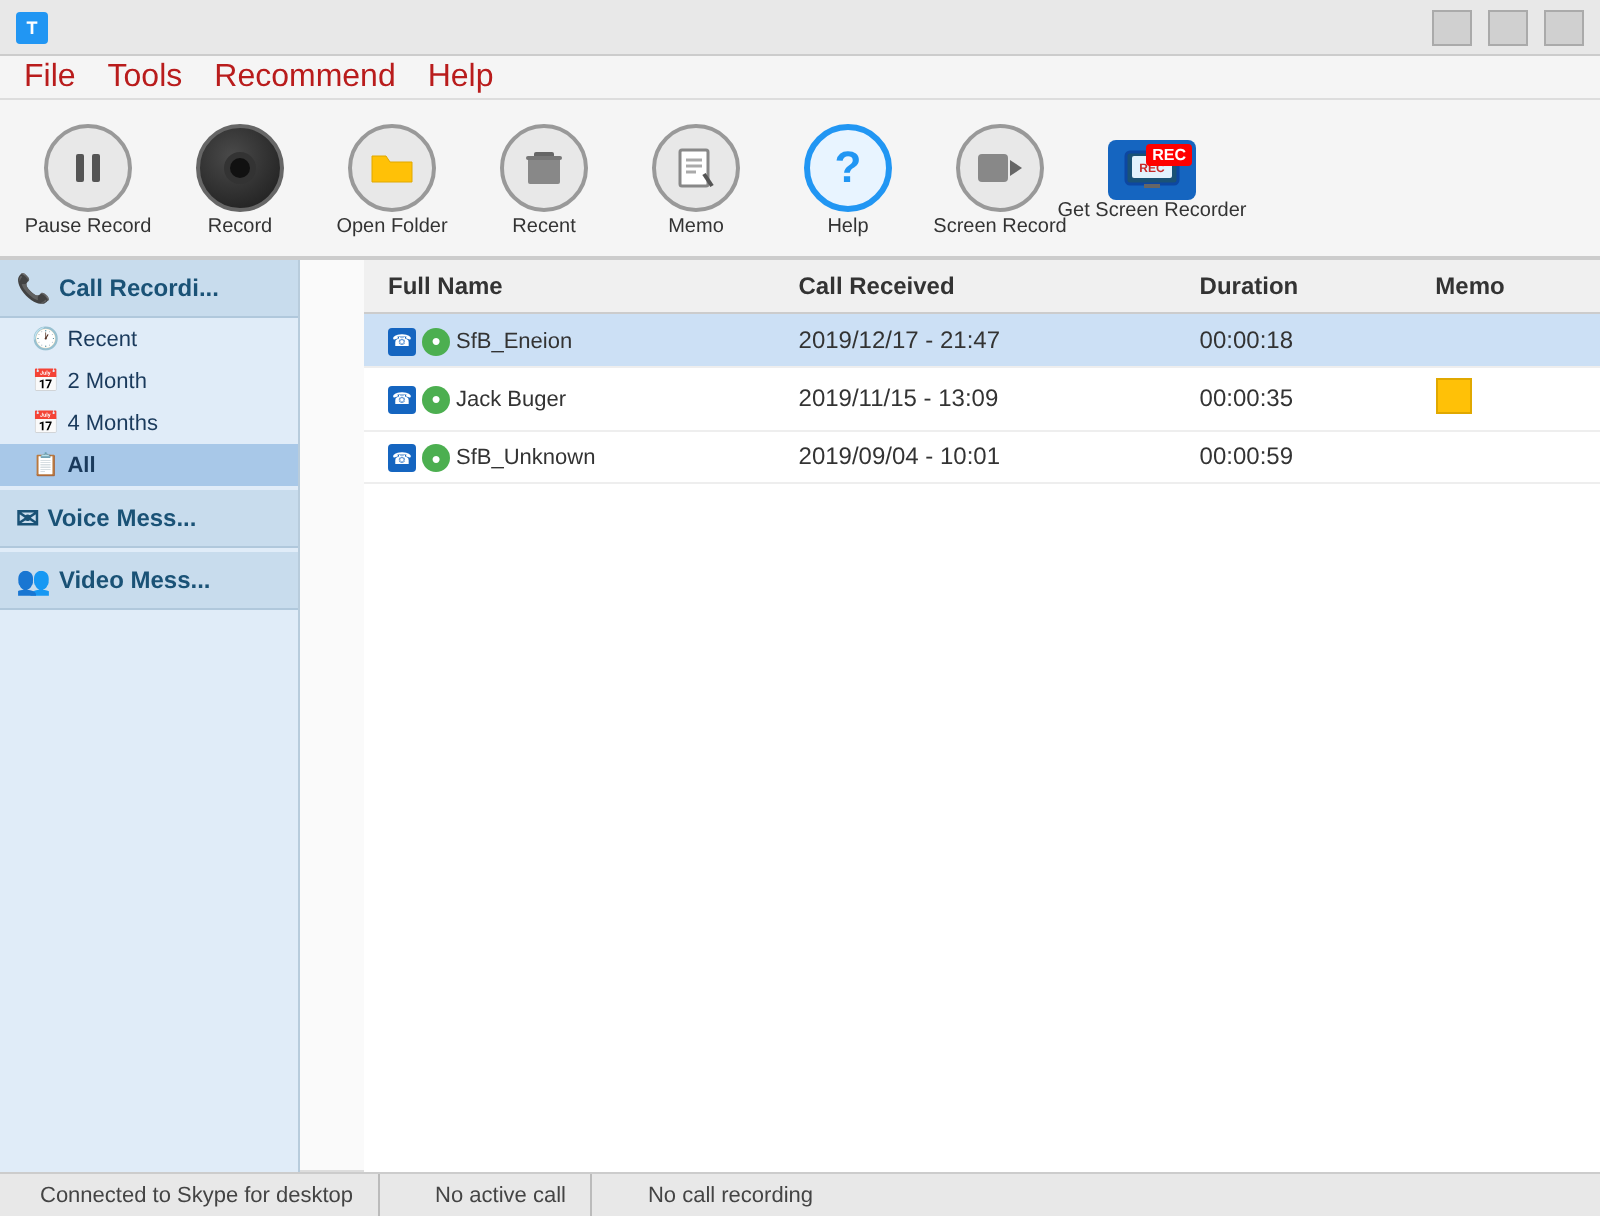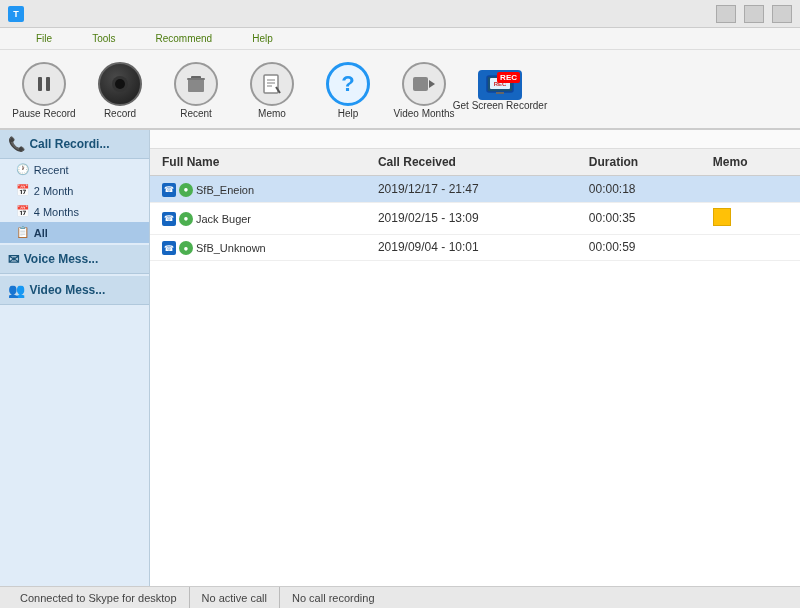--- a/index.html
+++ b/index.html
@@ -55,23 +55,22 @@
       background: #f5f5f5;
       height: 22px;
       display: flex;
       align-items: center;
       padding: 0 4px;
       border-bottom: 1px solid #ddd;
     }
     .menu-item {
       padding: 2px 8px;
       cursor: pointer;
-      font-size: 10px;
-      color: #4d7c0f;
-      margin-left: 24px;
+      font-size: 16px;
+      color: #b91c1c;
     }
 
     
     #toolbar {
       background: #f5f5f5;
       height: 80px;
       display: flex;
       align-items: center;
       padding: 6px 8px;
       border-bottom: 2px solid #ccc;
@@ -183,21 +182,21 @@
       color: #1a3a5c;
       gap: 4px;
     }
     .sidebar-sub-item.selected { background: #a8c8e8; font-weight: bold; }
 
     
     #content {
       flex: 1;
       background: white;
       display: flex;
-      flex-direction: column;
+      flex-direction: row;
       overflow: hidden;
     }
     #content-header {
       padding: 10px 16px 8px;
       font-size: 16px;
       font-weight: bold;
       color: #222;
       border-bottom: 1px solid #ddd;
       background: #fafafa;
     }
@@ -267,21 +266,21 @@
     }
 
     
     #status-bar {
       height: 22px;
       background: #e8e8e8;
       border-top: 1px solid #ccc;
       display: flex;
       align-items: center;
       padding: 0 8px;
-      gap: 0;
+      gap: 16px;
       font-size: 11px;
       color: #444;
     }
     .status-segment {
       padding: 0 12px;
       border-right: 1px solid #bbb;
       height: 100%;
       display: flex;
       align-items: center;
     }
@@ -320,20 +319,28 @@
       <div class="tool-label">Pause Record</div>
     </div>
     <div class="tool-btn">
       <div class="tool-icon active">
         <svg width="24" height="24" viewBox="0 0 24 24">
           <circle cx="12" cy="12" r="8" fill="#333"></circle>
           <circle cx="12" cy="12" r="5" fill="#111"></circle>
         </svg>
       </div>
       <div class="tool-label">Record</div>
+    </div>
+    <div class="tool-btn">
+      <div class="tool-icon">
+        <svg width="22" height="18" viewBox="0 0 22 18">
+          <path d="M1,3 L8,3 L10,6 L21,6 L21,16 L1,16 Z" fill="#FFC107" stroke="#e0a800" stroke-width="0.5"></path>
+        </svg>
+      </div>
+      <div class="tool-label">Open Folder</div>
     </div>
     <div class="tool-btn">
       <div class="tool-icon">
         <svg width="18" height="20" viewBox="0 0 18 20">
           <rect x="1" y="5" width="16" height="13" rx="1" fill="#888"></rect>
           <rect x="4" y="2" width="10" height="3" rx="1" fill="#666"></rect>
           <rect x="0" y="4" width="18" height="2" rx="1" fill="#777"></rect>
         </svg>
       </div>
       <div class="tool-label">Recent</div>
@@ -356,21 +363,21 @@
       </div>
       <div class="tool-label">Help</div>
     </div>
     <div class="tool-btn">
       <div class="tool-icon">
         <svg width="24" height="18" viewBox="0 0 24 18">
           <rect x="1" y="2" width="15" height="14" rx="2" fill="#888"></rect>
           <polygon points="17,5 23,9 17,13" fill="#666"></polygon>
         </svg>
       </div>
-      <div class="tool-label">Video Months</div>
+      <div class="tool-label">Screen Record</div>
     </div>
     <div class="tool-btn">
       <div class="screen-rec-icon">
         <svg width="28" height="20" viewBox="0 0 28 20">
           <rect x="1" y="1" width="26" height="16" rx="2" fill="#1a5276" stroke="#0d47a1" stroke-width="1.5"></rect>
           <rect x="4" y="3" width="20" height="11" rx="1" fill="#e3f2fd"></rect>
           <rect x="10" y="17" width="8" height="2" fill="#666"></rect>
           <text x="14" y="11" text-anchor="middle" font-size="6" fill="#c62828" font-weight="bold">REC</text>
         </svg>
       </div>
@@ -431,21 +438,21 @@
         </thead>
         <tbody id="table-body">
         <tr class="selected">
               <td><span class="row-icon"><span class="call-icon">☎</span><span class="contact-icon">●</span>SfB_Eneion</span></td>
               <td>2019/12/17 - 21:47</td>
               <td>00:00:18</td>
               <td></td>
             </tr>
             <tr>
               <td><span class="row-icon"><span class="call-icon">☎</span><span class="contact-icon">●</span>Jack Buger</span></td>
-              <td>2019/02/15 - 13:09</td>
+              <td>2019/11/15 - 13:09</td>
               <td>00:00:35</td>
               <td><div class="memo-icon"></div></td>
             </tr>
             <tr>
               <td><span class="row-icon"><span class="call-icon">☎</span><span class="contact-icon">●</span>SfB_Unknown</span></td>
               <td>2019/09/04 - 10:01</td>
               <td>00:00:59</td>
               <td></td>
             </tr>
           </tbody>

